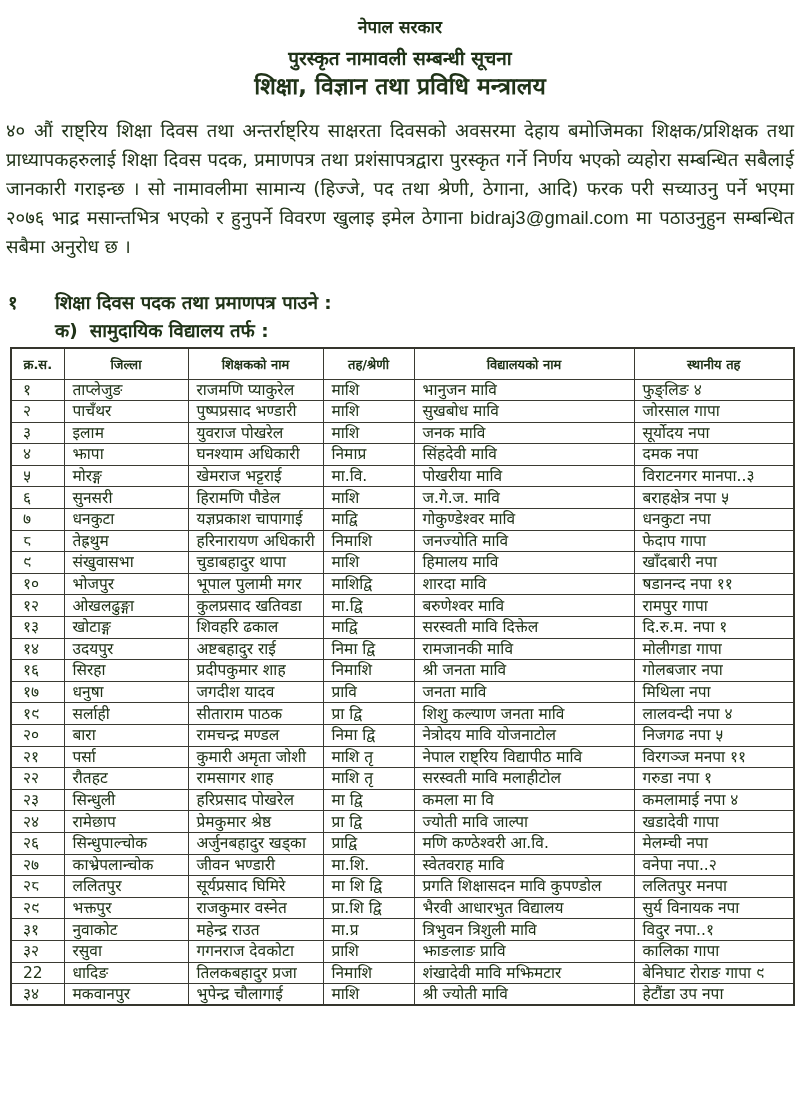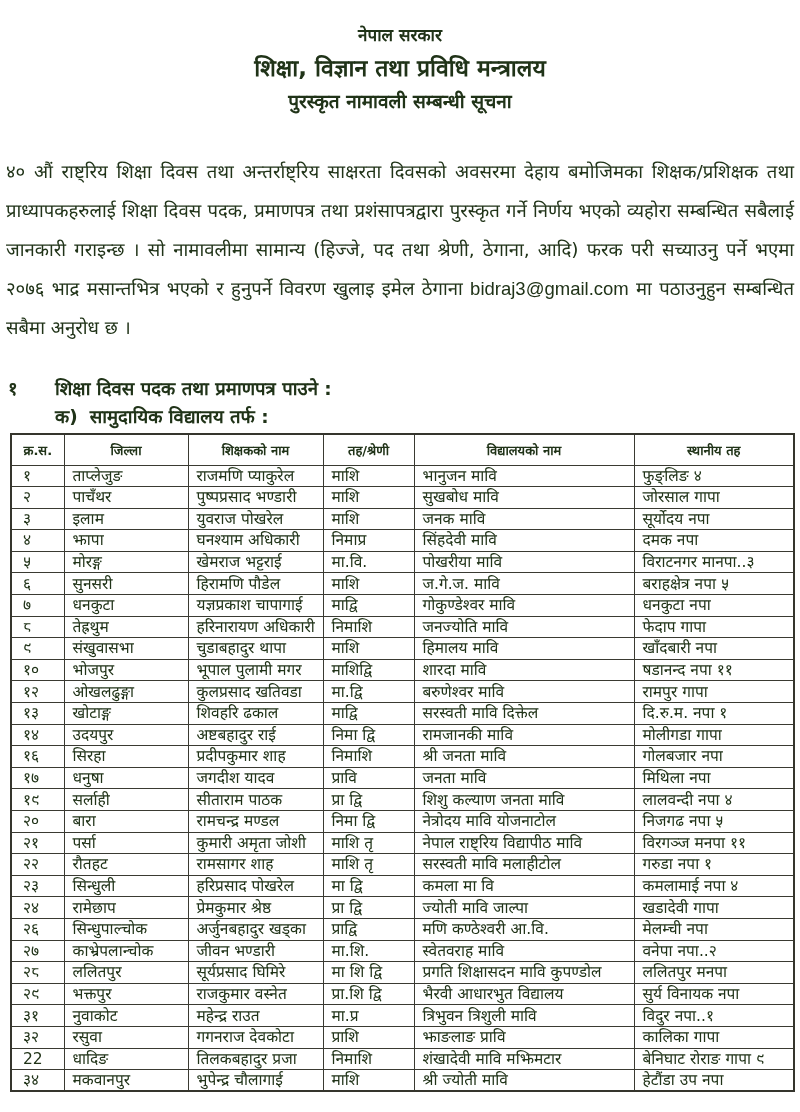--- a/index.html
+++ b/index.html
@@ -2,31 +2,31 @@
 <html lang="ne"><head>
 <meta charset="utf-8">
 <style>
   * { margin: 0; padding: 0; box-sizing: border-box; }
   html, body { width: 800px; height: 1112px; overflow: hidden; }
   body {
     background: #ffffff;
     color: #203318;
     font-family: "DejaVu Sans", "Liberation Sans", sans-serif;
   }
-  .page { width: 800px; height: 1112px; padding-top: 24px; }
+  .page { width: 800px; height: 1112px; padding-top: 16px; }
 
   .center { text-align: center; }
   .gov-title    { font-size: 17px; line-height: 22px; font-weight: bold; margin-bottom: 7px; }
   .ministry     { font-size: 23px; line-height: 30px; font-weight: bold; margin-bottom: 5px; }
   .notice-title { font-size: 19px; line-height: 26px; font-weight: bold; }
 
   .intro {
-    margin: 38px 6px 0 6px;
+    margin: 15px 6px 0 6px;
     font-size: 18.5px;
-    line-height: 39px;
+    line-height: 29px;
     text-align: justify;
     text-justify: inter-word;
   }
   .email { font-family: "Liberation Sans", "DejaVu Sans", sans-serif; }
 
   .section-row {
     display: flex;
     margin: 29px 0 0 8px;
     font-size: 18.5px;
     font-weight: bold;
@@ -76,22 +76,22 @@
   .w-level    { width: 91px; }
   .w-school   { width: 220px; }
   .w-local    { width: 160px; }
 </style>
 </head>
 <body>
 
 <div class="page">
 
   <div class="center gov-title">नेपाल सरकार</div>
+  <div class="center notice-title">पुरस्कृत नामावली सम्बन्धी सूचना</div>
   <div class="center ministry">शिक्षा, विज्ञान तथा प्रविधि मन्त्रालय</div>
-  <div class="center notice-title">पुरस्कृत नामावली सम्बन्धी सूचना</div>
 
   <p class="intro"><span>४० औं राष्ट्रिय शिक्षा दिवस तथा अन्तर्राष्ट्रिय साक्षरता दिवसको अवसरमा देहाय बमोजिमका शिक्षक/प्रशिक्षक तथा प्राध्यापकहरुलाई शिक्षा दिवस पदक, प्रमाणपत्र तथा प्रशंसापत्रद्वारा पुरस्कृत गर्ने निर्णय भएको व्यहोरा सम्बन्धित सबैलाई जानकारी गराइन्छ । सो नामावलीमा सामान्य (हिज्जे, पद तथा श्रेणी, ठेगाना, आदि) फरक परी सच्याउनु पर्ने भएमा २०७६ भाद्र मसान्तभित्र भएको र हुनुपर्ने विवरण खुलाइ इमेल ठेगाना </span><span class="email">bidraj3@gmail.com</span><span> मा पठाउनुहुन सम्बन्धित सबैमा अनुरोध छ ।</span></p>
 
   <div class="section-row">
     <span class="section-number">१</span>
     <span>शिक्षा दिवस पदक तथा प्रमाणपत्र पाउने :</span>
   </div>
 
   <div class="subsection-row">
     <span class="subsection-label">क)</span>

